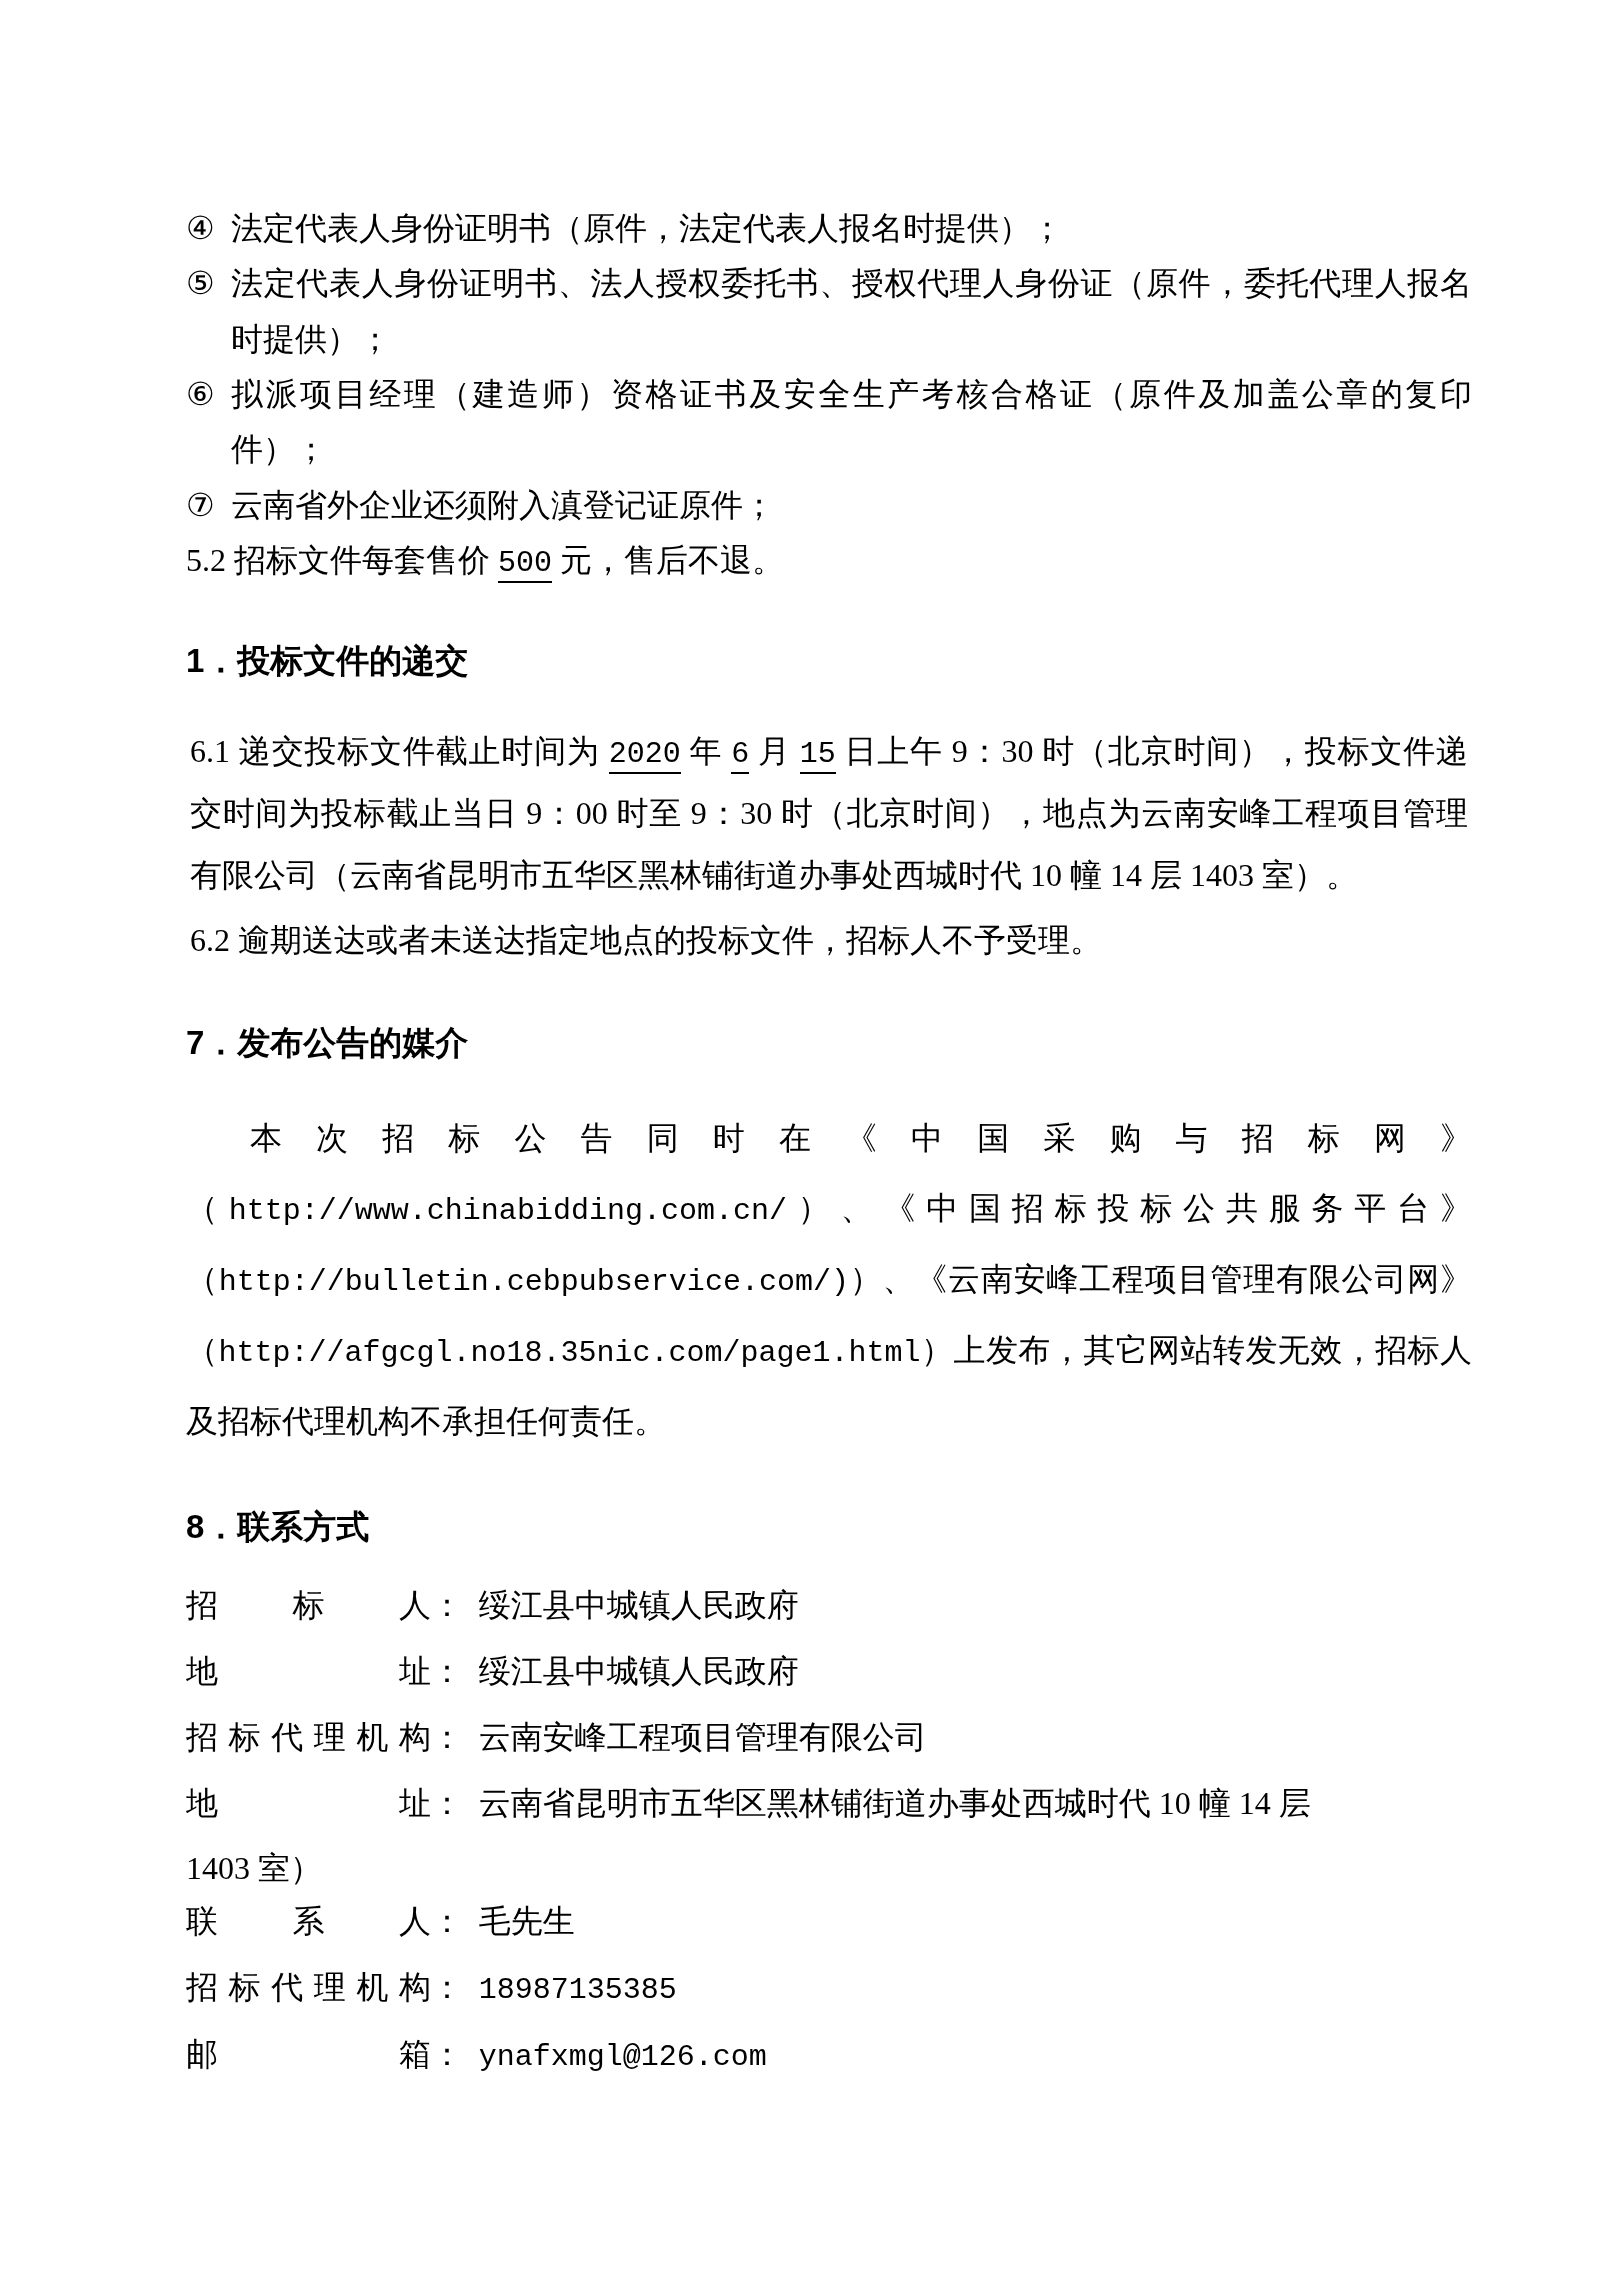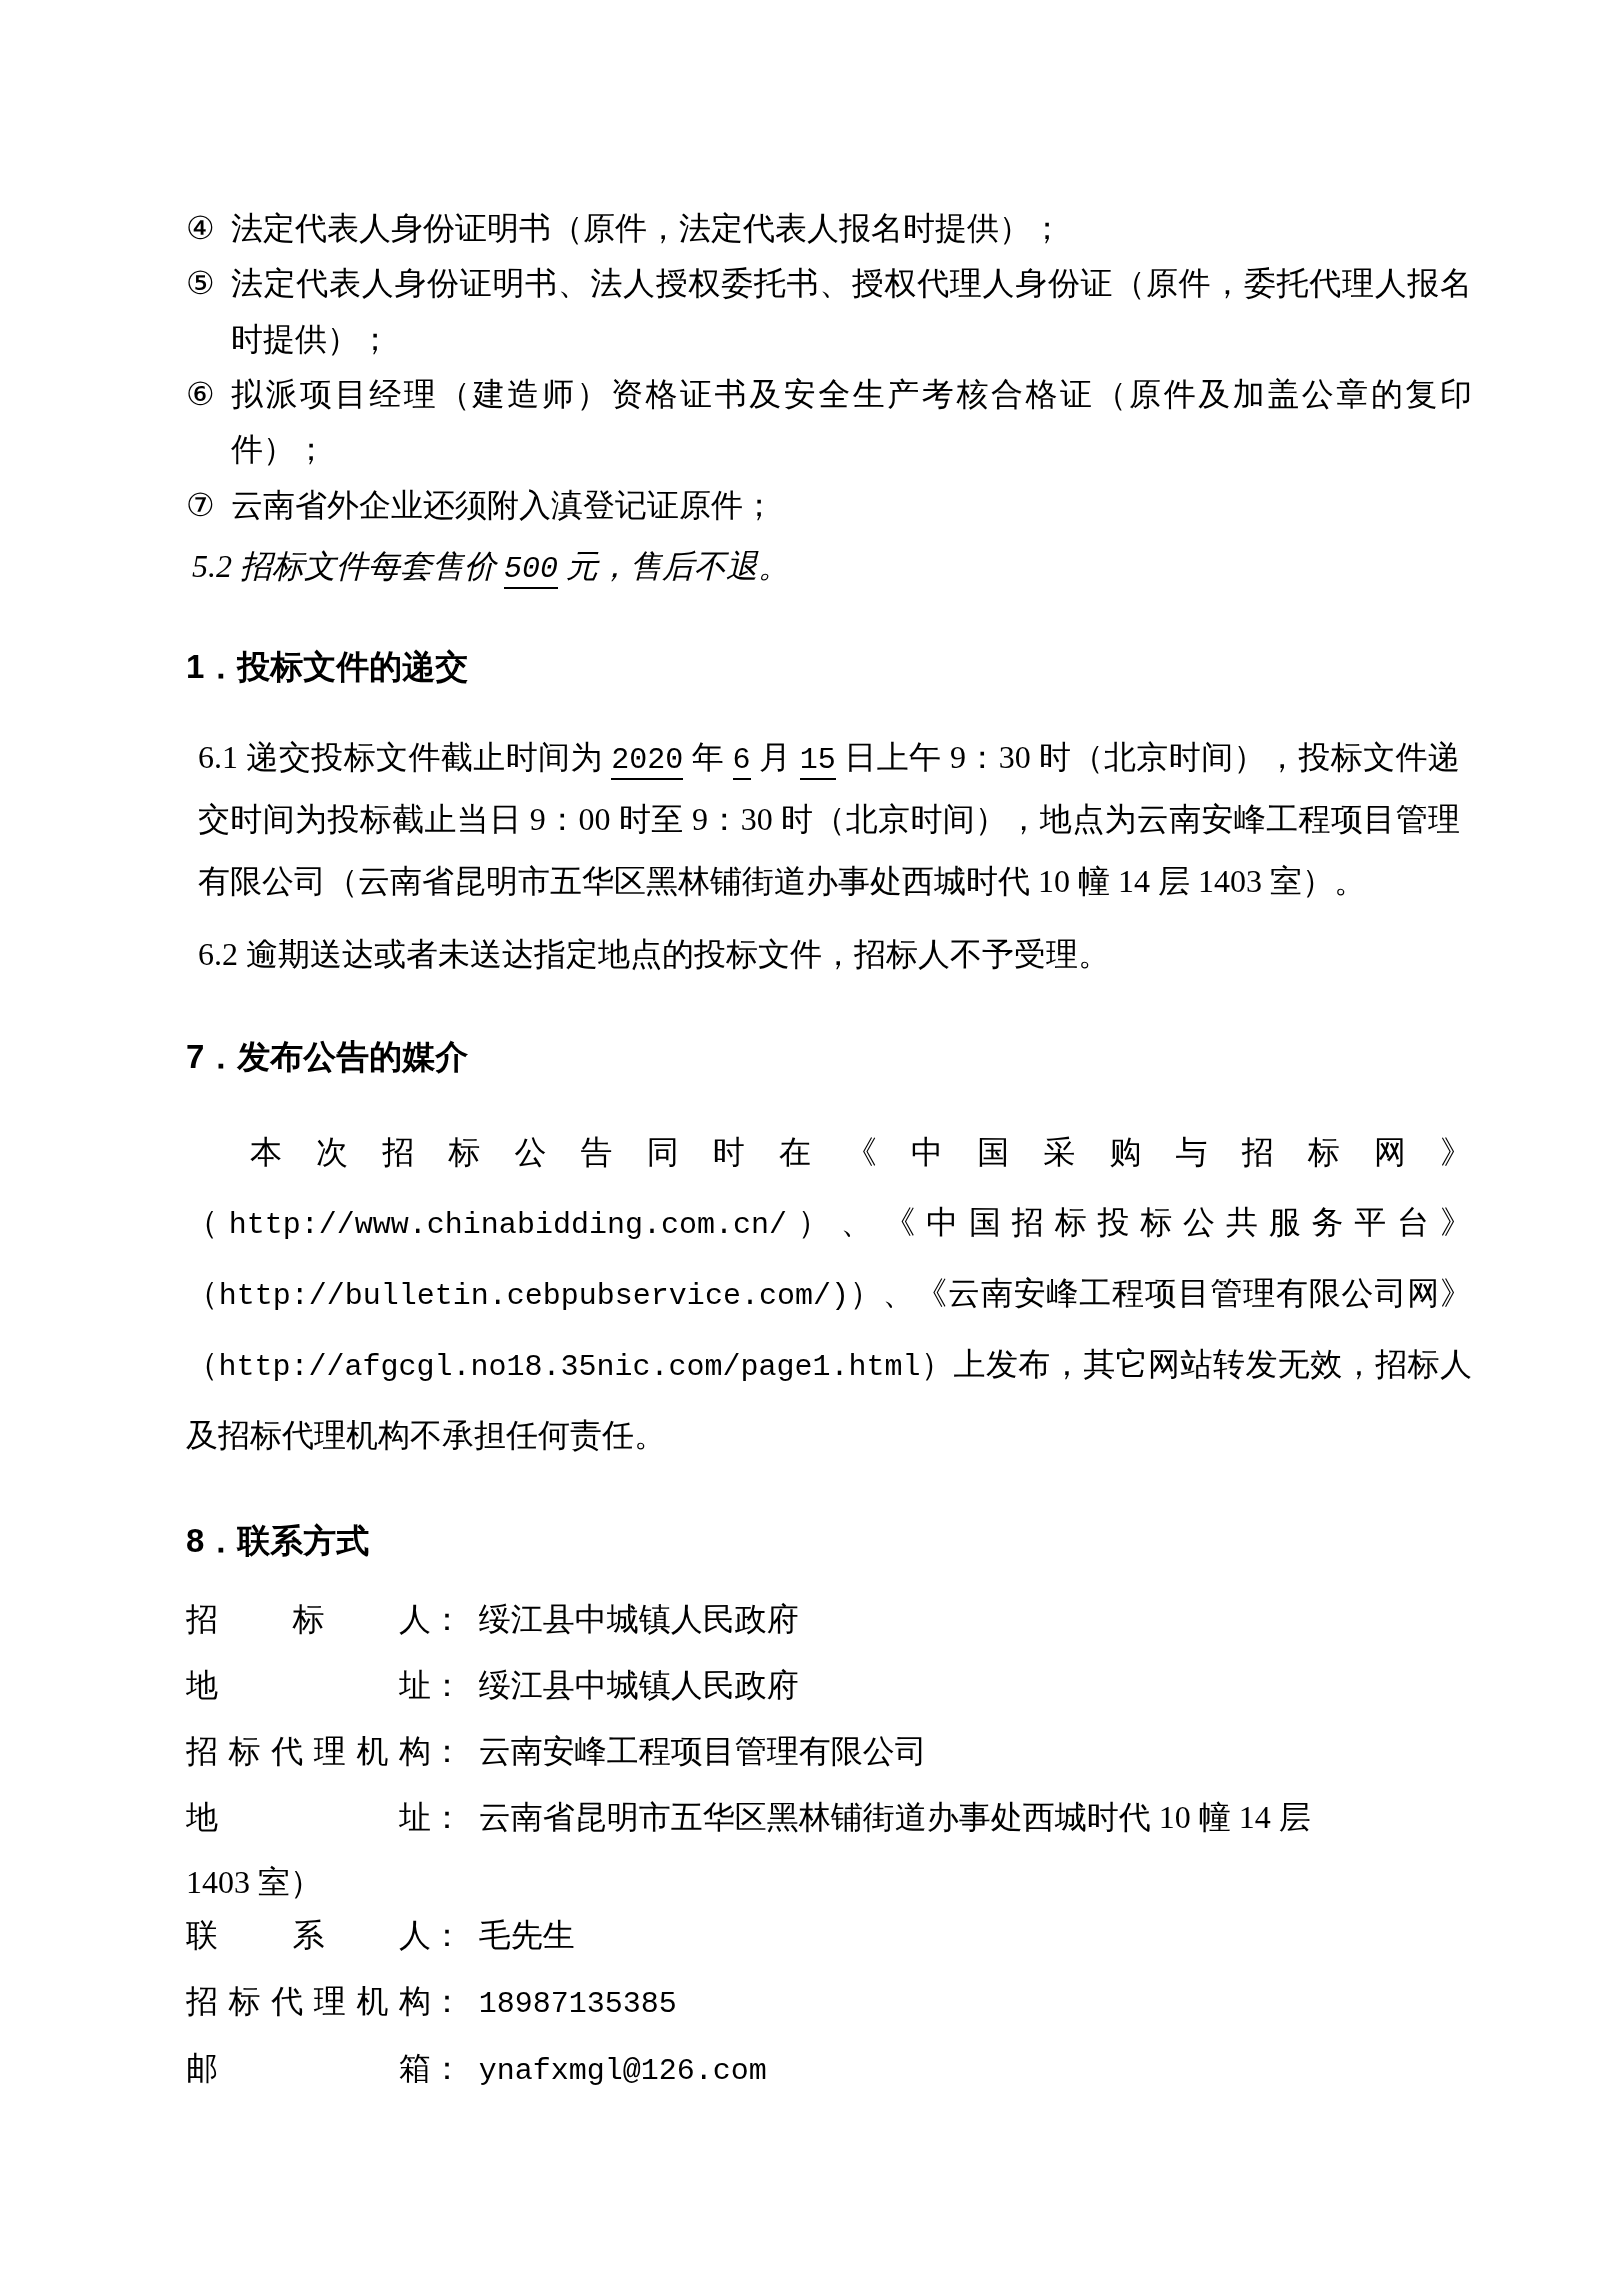--- a/index.html
+++ b/index.html
@@ -12,29 +12,29 @@
     padding:201px 149px 0 186px;
     font-family:"Liberation Serif","DejaVu Serif",serif;
     font-size:32px;
     color:#000;
     overflow:hidden;
   }
   .doc-list{margin:0;}
   .list-item{display:flex;line-height:1.73;}
   .list-item .marker{flex:0 0 45px;}
   .list-item .item-text{flex:1;text-align:justify;font-family:Liberation Serif, serif;}
-  .body-line{margin:6px;line-height:1.73;font-style:italic;}
+  .body-line{margin:0;line-height:1.73;}
   .sec-heading{
     font-family:"Liberation Sans","DejaVu Sans",sans-serif;
     font-weight:bold;
     font-size:33px;
     margin:45px 0 33px 0;
     line-height:1.6;
   }
-  .para{margin:12px;line-height:1.92;text-align:justify;}
+  .para{margin:4px;line-height:1.92;text-align:justify;}
   .para7{margin:0;line-height:2.2;text-align:justify;text-indent:2em;}
   .u{border-bottom:2px solid #000;padding-bottom:1px;}
   .mono{font-family:"Liberation Mono","DejaVu Sans Mono",monospace;font-size:30px;}
   .contacts{margin-top:5.9px;}
   .contact-row{margin-bottom:29px;line-height:1.15;}
   .clabel{
     display:inline-block;
     width:245px;
     text-align:justify;
     text-align-last:justify;

